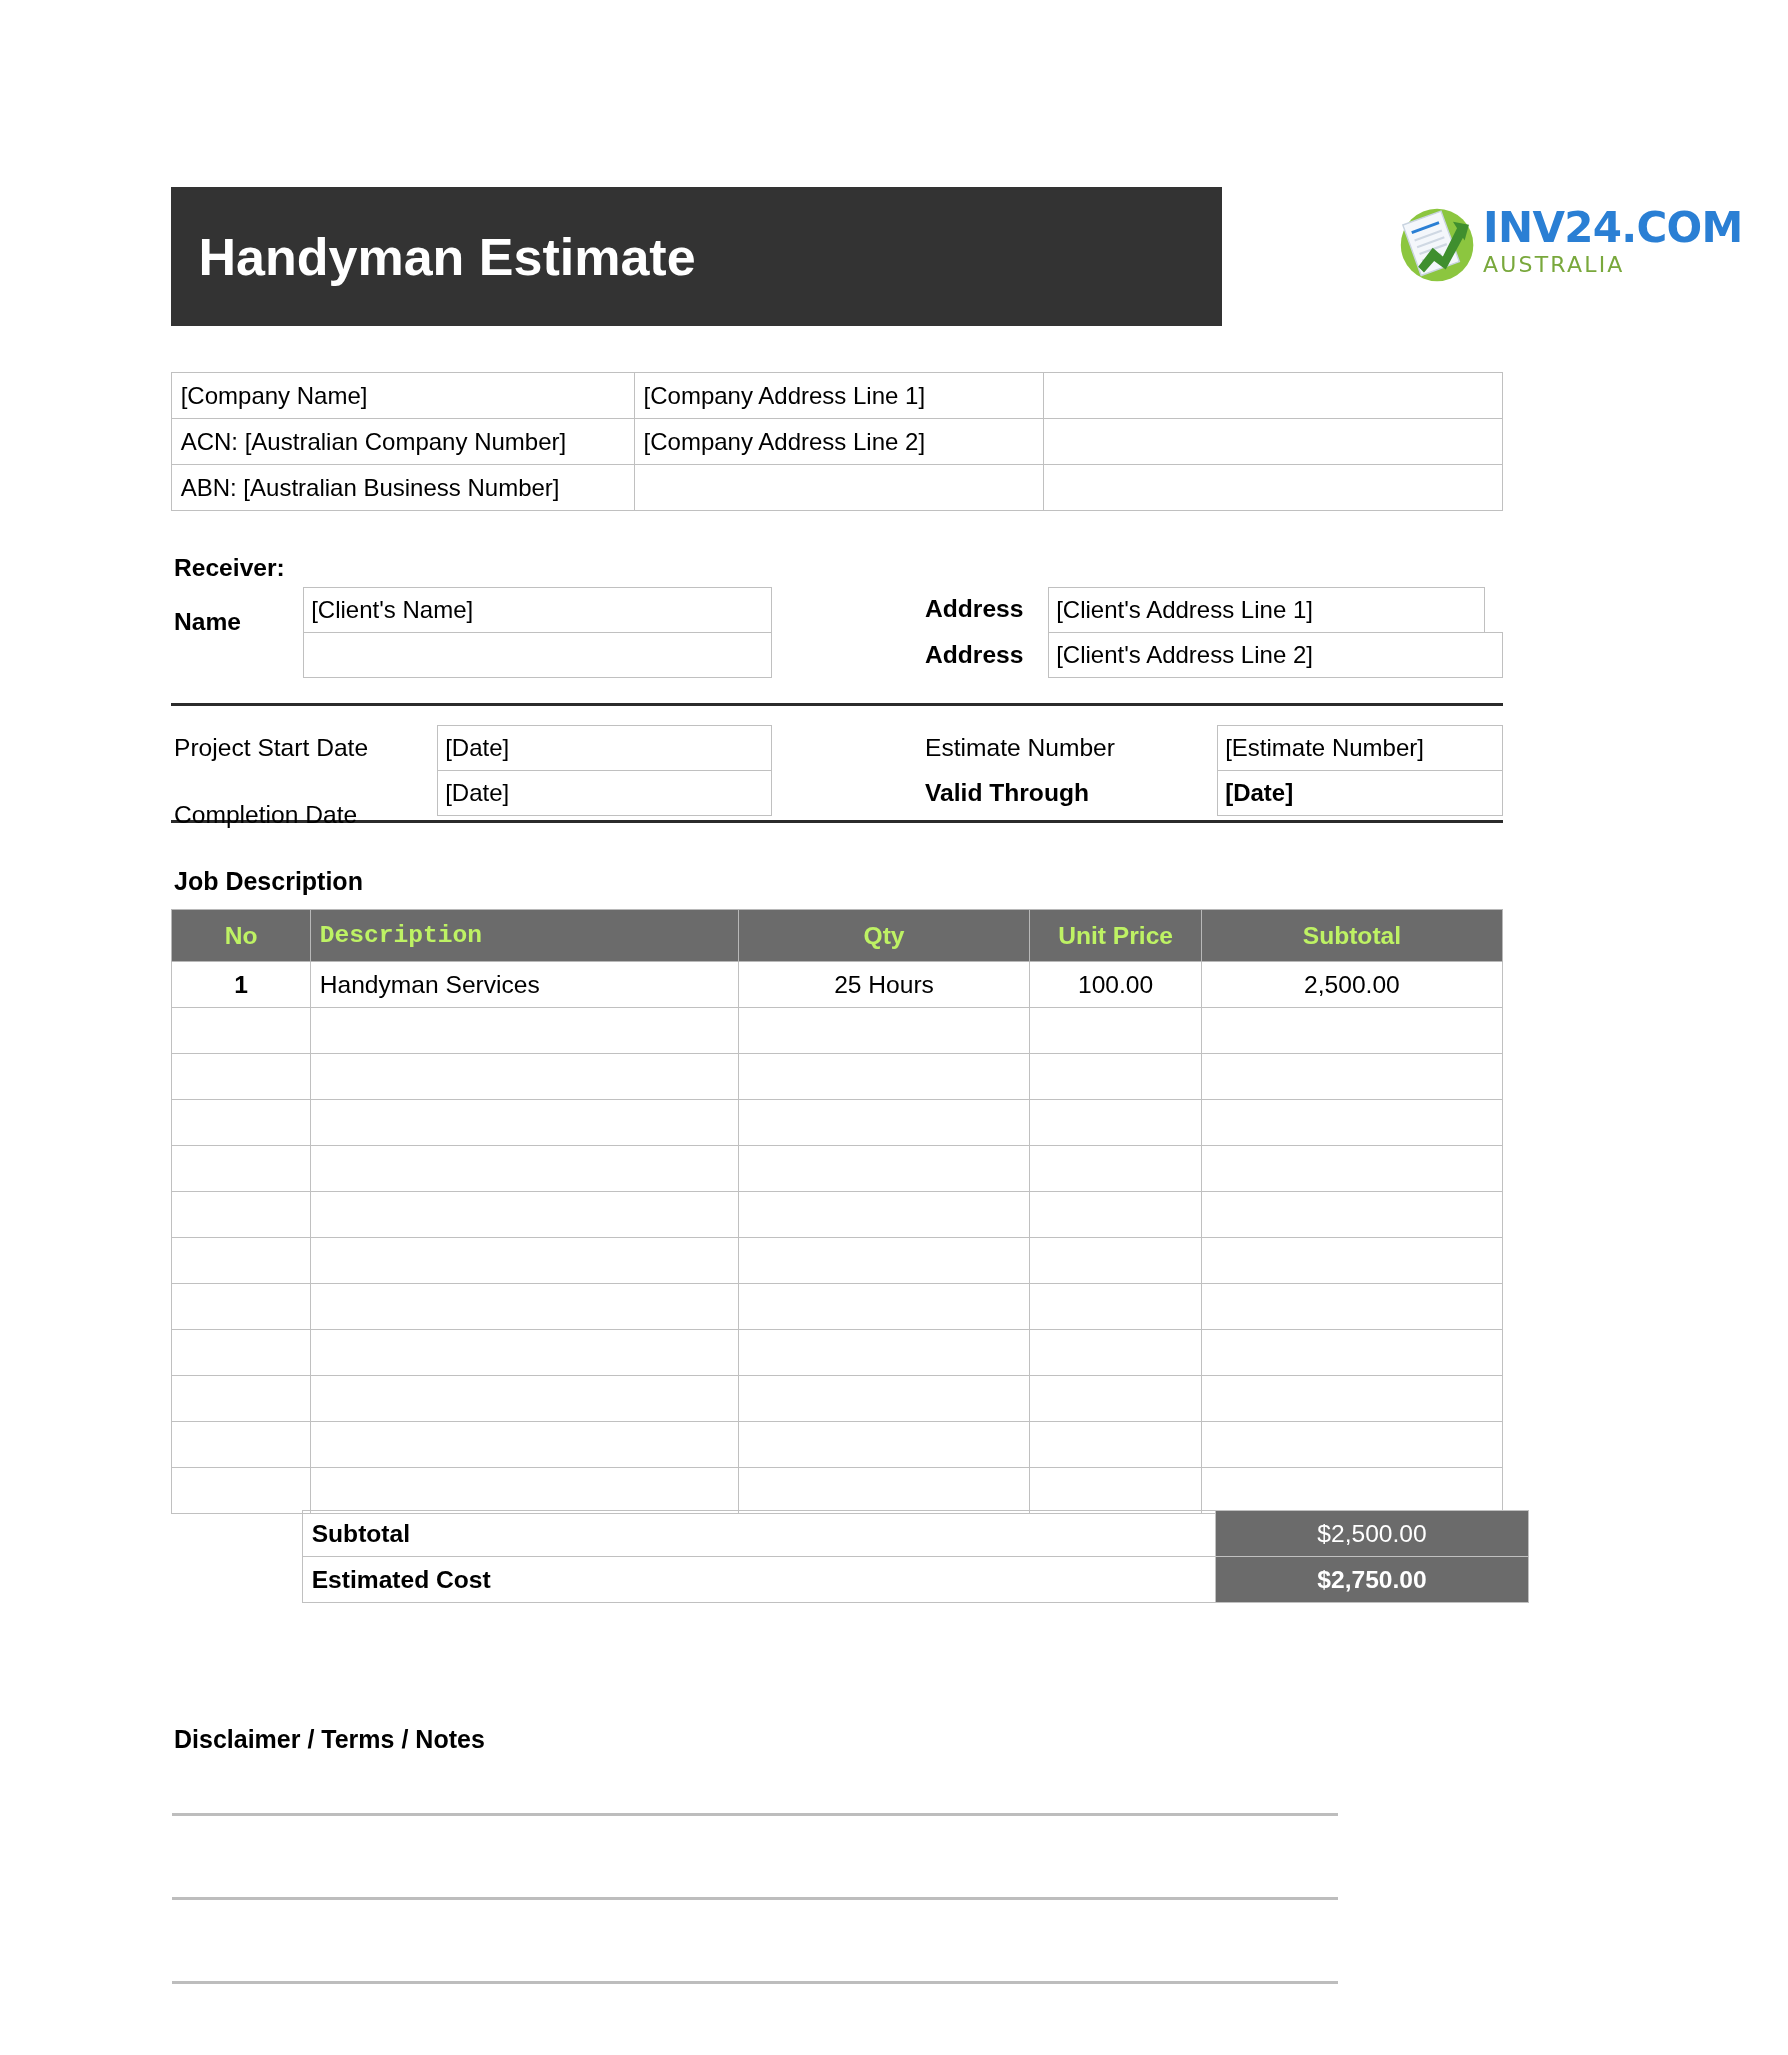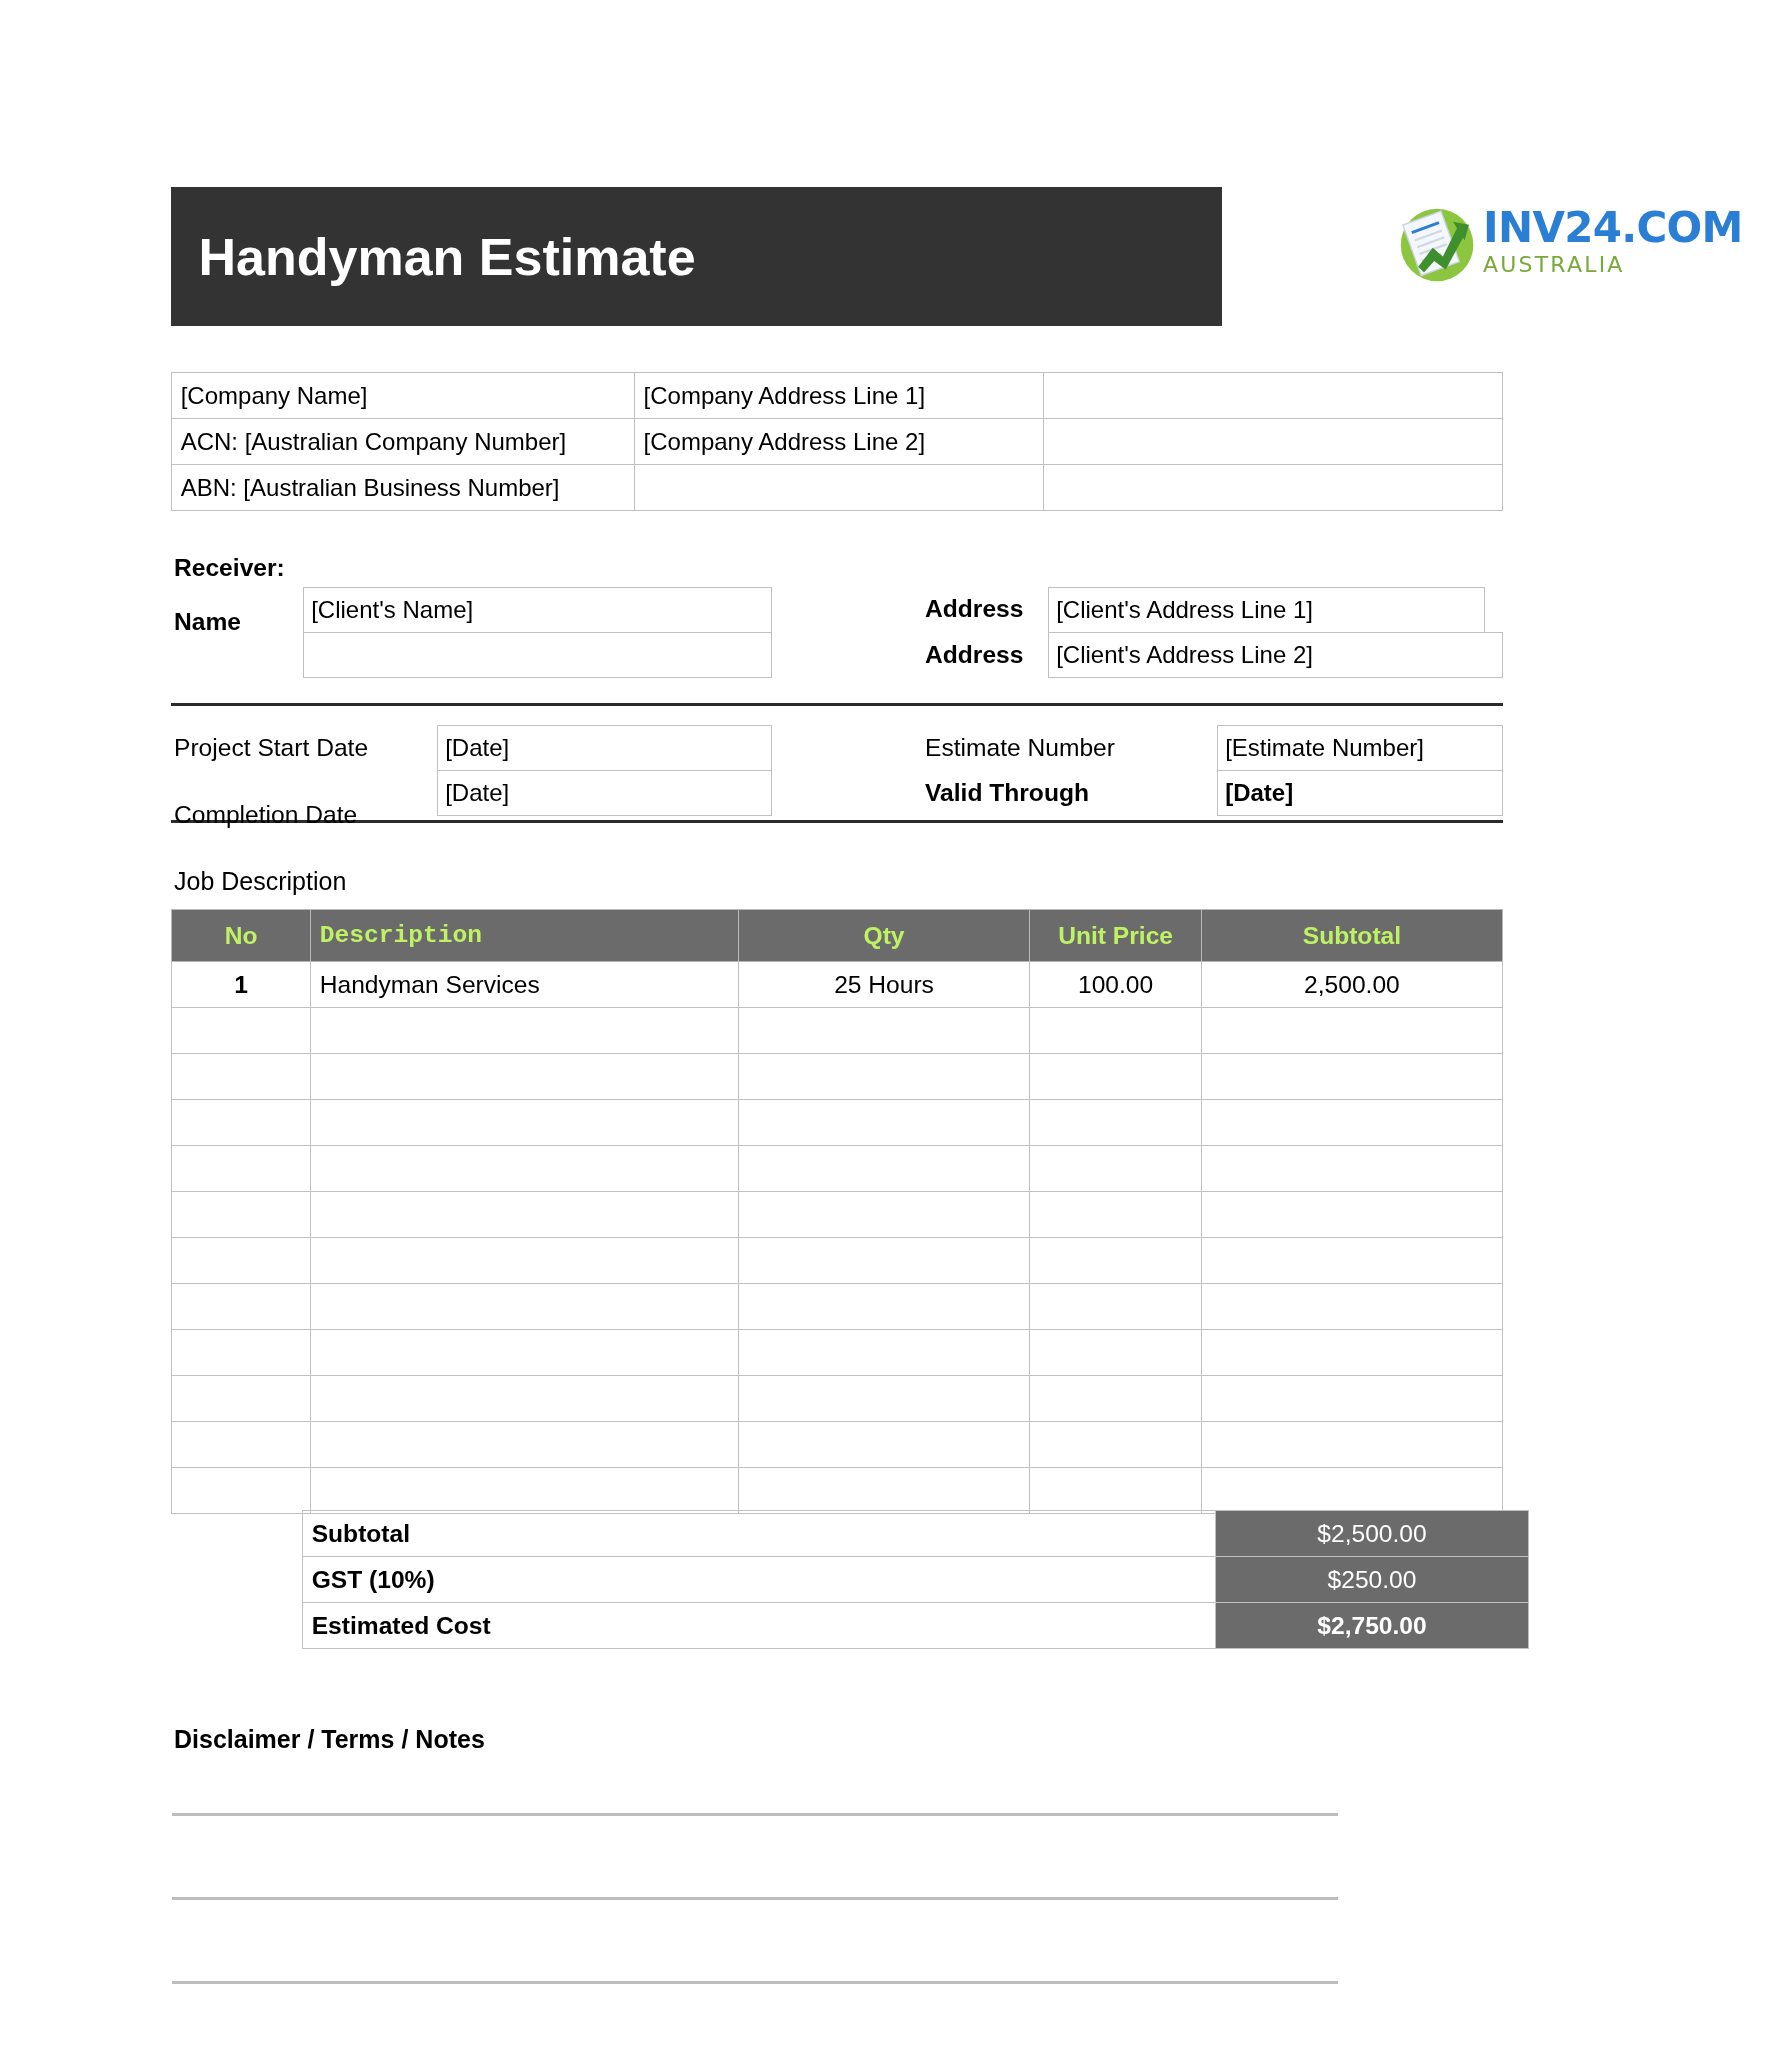--- a/index.html
+++ b/index.html
@@ -214,21 +214,21 @@
   .dl-valid { left: 925px; top: 779px; font-weight: bold; }
   .db-estnum { left: 1217px; top: 725px; width: 286px; }
   .db-valid { left: 1217px; top: 770px; width: 286px; font-weight: bold; }
 
   
   .job-title {
     position: absolute;
     left: 174px;
     top: 867px;
     font-size: 25px;
-    font-weight: normal;
+    font-weight: bold;
   }
   .job-table {
     position: absolute;
     left: 171px;
     top: 909px;
     width: 1332px;
     table-layout: fixed;
   }
   .job-table th {
     background: #6b6b6b;
@@ -483,24 +483,20 @@
     </tbody>
   </table>
 
   <table class="tot-table">
     <tbody>
         <tr>
       <td class="tot-blank tot-label">Subtotal</td>
       <td class="tot-value">$2,500.00</td>
     </tr>
     <tr>
-      <td class="tot-blank tot-label">GST (10%)</td>
-      <td class="tot-value">$250.00</td>
-    </tr>
-    <tr>
       <td class="tot-blank tot-label">Estimated Cost</td>
       <td class="tot-value bold">$2,750.00</td>
     </tr>
   </tbody>
     </table>
 
   <div class="disc-title">Disclaimer / Terms / Notes</div>
   <div class="disc-line dline1"></div>
   <div class="disc-line dline2"></div>
   <div class="disc-line dline3"></div>

